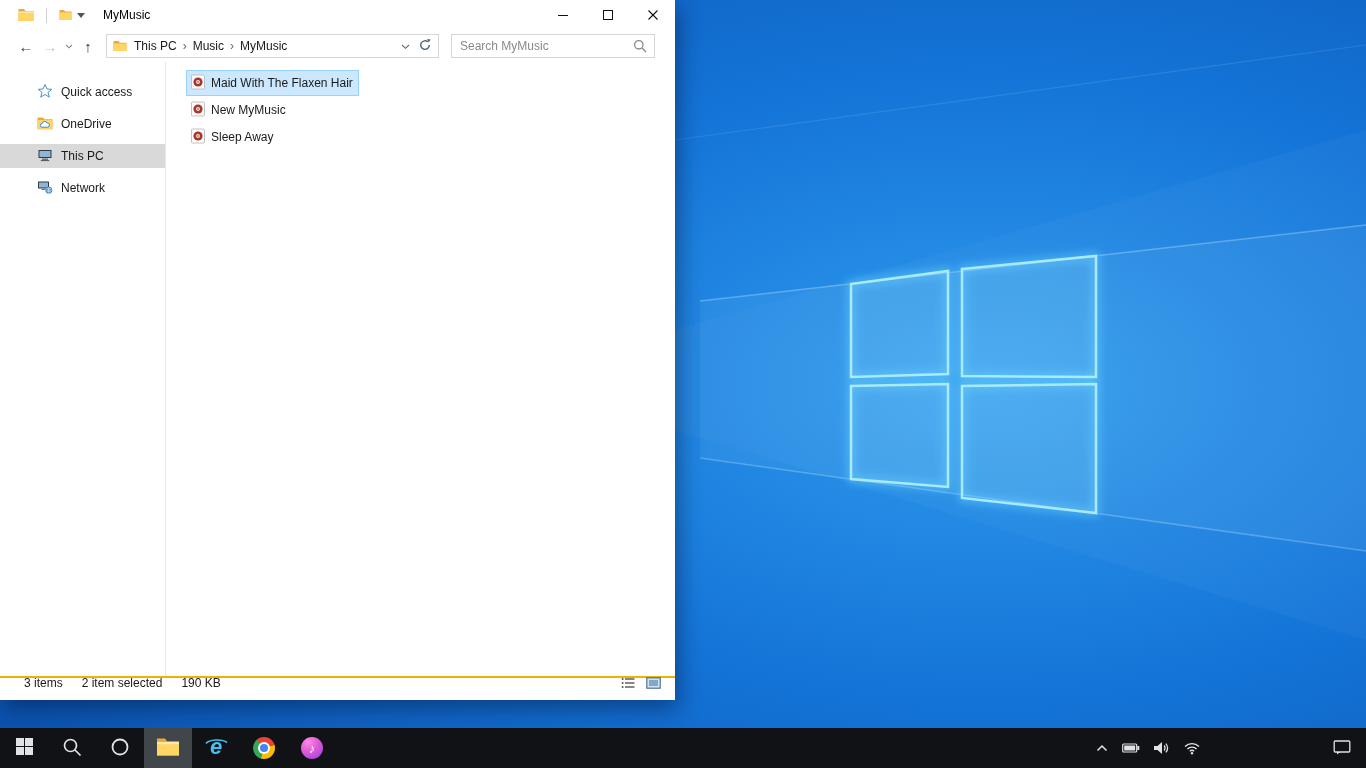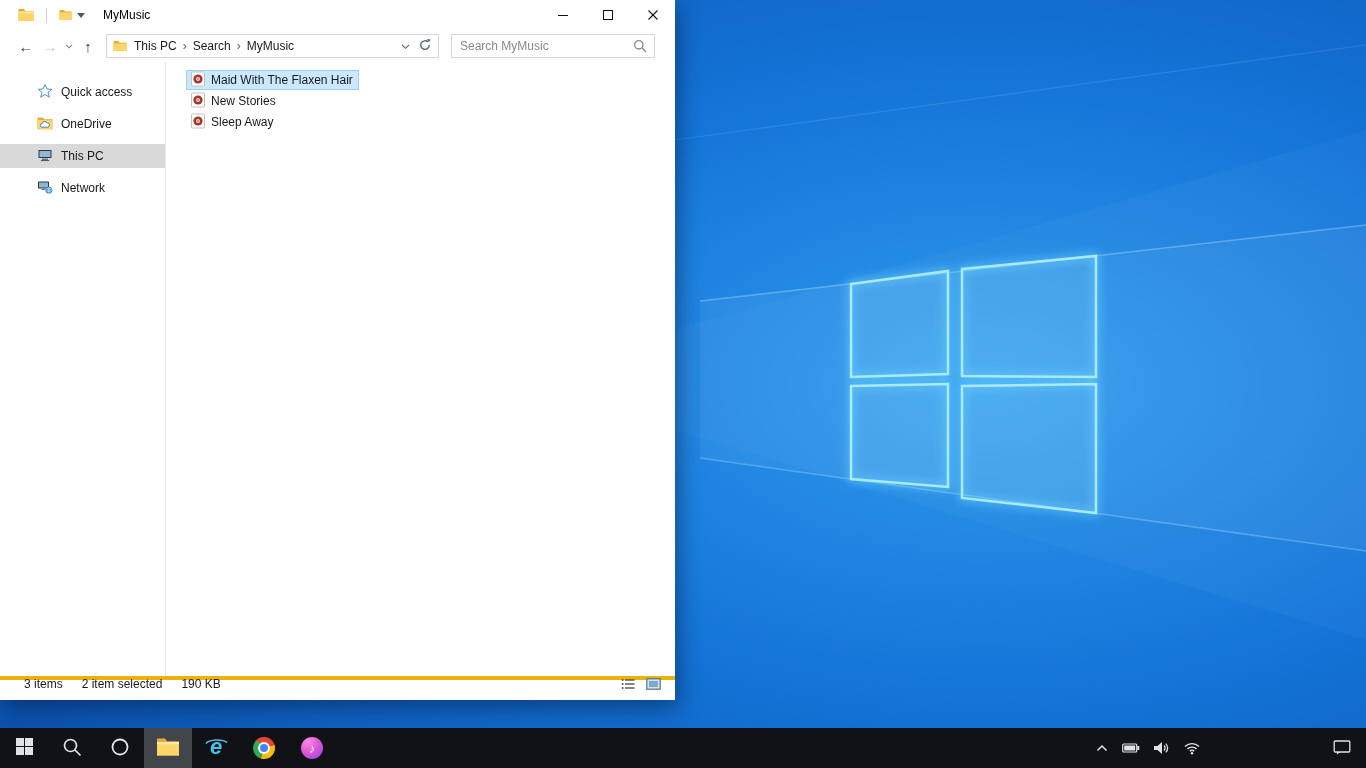--- a/index.html
+++ b/index.html
@@ -37,24 +37,24 @@
   .search-box{width:204px;height:24px;border:1px solid #d6d6d6;display:flex;align-items:center;margin-left:12px;background:#fff;}
   .search-box input{flex:1;min-width:0;border:0;outline:0;padding:0 8px;font:inherit;color:#444;background:transparent;}
   .search-box input::placeholder{color:#8a8a8a;}
   .search-glyph{margin-right:7px;display:inline-flex;}
 
   .body{flex:1;display:flex;min-height:0;background:#fff;}
   .sidebar{width:166px;flex:0 0 166px;border-right:1px solid #e8e8e8;padding-top:18px;}
   .side-item{height:24px;margin-bottom:8px;display:flex;align-items:center;padding-left:37px;gap:8px;white-space:nowrap;}
   .side-item.selected{background:#d9d9d9;}
   .content{flex:1;padding:8px 0 0 20px;}
-  .file-row{display:flex;width:max-content;align-items:center;height:20px;padding:0 5px 0 3px;gap:5px;border:1px solid transparent;margin-bottom:1px;white-space:nowrap;}
+  .file-row{display:flex;width:max-content;align-items:center;height:26px;padding:0 5px 0 3px;gap:5px;border:1px solid transparent;margin-bottom:1px;white-space:nowrap;}
   .file-row.selected{background:#cce8ff;border-color:#99d1ff;}
 
-  .statusbar{height:24px;flex:0 0 24px;display:flex;align-items:center;padding:0 12px 12px 24px;border-top:4px solid #eab308;background:#fff;justify-content:center;}
+  .statusbar{height:24px;flex:0 0 24px;display:flex;align-items:center;padding:0 12px 12px 24px;border-top:2px solid #eab308;background:#fff;justify-content:center;}
   .status-text{margin-right:19px;}
   .status-views{margin-left:auto;display:flex;gap:5px;}
   .view-btn{width:20px;height:18px;display:flex;align-items:center;justify-content:center;}
 
   
   .taskbar{position:absolute;left:0;bottom:0;width:100%;height:40px;background:#101216;display:flex;align-items:stretch;z-index:10;}
   .tb-btn{width:48px;display:flex;align-items:center;justify-content:center;}
   .tb-btn.active{background:#41464b;}
   .tray{margin-left:auto;display:flex;align-items:center;gap:14px;}
   .tray-icon{display:inline-flex;}
@@ -156,21 +156,21 @@
     <span class="nav-btn nav-up">↑</span>
     <div class="addr-box">
       <span style="display:inline-flex;margin-right:2px;">
         <svg width="14" height="12" viewBox="0 0 14 12">
             <path d="M0.5 1 h5 l1.3 1.7 H13.5 v8.3 H0.5 z" fill="#e9a941"></path>
             <rect x="0.5" y="3.5" width="13" height="7.5" fill="#ffd567"></rect>
           </svg>
       </span>
       <span class="crumb">This PC</span>
       <span class="crumb-sep">›</span>
-      <span class="crumb">Search</span>
+      <span class="crumb">Music</span>
       <span class="crumb-sep">›</span>
       <span class="crumb">MyMusic</span>
       <span class="addr-right">
         <span>
           <svg width="9" height="6" viewBox="0 0 9 6">
               <polyline points="1,1 4.5,4.3 8,1" fill="none" stroke="#666" stroke-width="1.1"></polyline>
             </svg>
         </span>
         <span>
           <svg width="14" height="14" viewBox="0 0 14 14">
@@ -250,21 +250,21 @@
       </div>
       <div class="file-row">
         <span>
           <svg width="16" height="16" viewBox="0 0 16 16">
               <rect x="1.5" y="1" width="13" height="14" rx="1" fill="#fdfdfd" stroke="#c2c2c2"></rect>
               <circle cx="8" cy="8" r="4.6" fill="#a8372a"></circle>
               <circle cx="8" cy="8" r="2" fill="#e9e2df"></circle>
               <circle cx="8" cy="8" r="0.8" fill="#a8372a"></circle>
             </svg>
         </span>
-        <span>New Stories</span>
+        <span>New MyMusic</span>
       </div>
       <div class="file-row">
         <span>
           <svg width="16" height="16" viewBox="0 0 16 16">
               <rect x="1.5" y="1" width="13" height="14" rx="1" fill="#fdfdfd" stroke="#c2c2c2"></rect>
               <circle cx="8" cy="8" r="4.6" fill="#a8372a"></circle>
               <circle cx="8" cy="8" r="2" fill="#e9e2df"></circle>
               <circle cx="8" cy="8" r="0.8" fill="#a8372a"></circle>
             </svg>
         </span>

